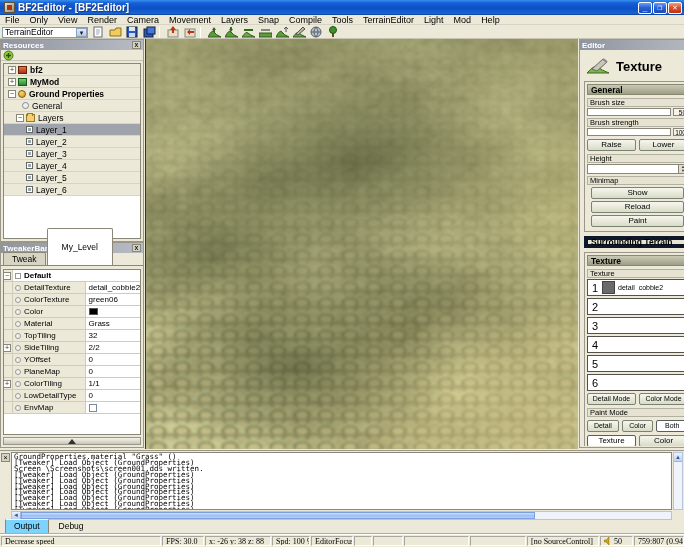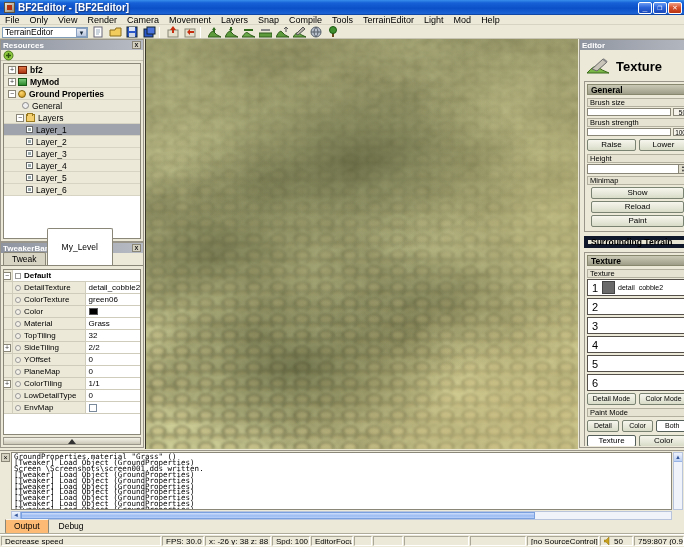--- a/index.html
+++ b/index.html
@@ -147,25 +147,25 @@
     color:#33569a; font-size:6px; line-height:8px; text-align:center; }
   .con-hscroll { position:absolute; left:11px; right:12px; top:60px; height:9px; background:#f0f3fa; border:1px solid #b8c4dc; display:flex; }
   .con-harrow { width:9px; height:100%; background:linear-gradient(180deg,#eef3fd,#bdd0f3); border-right:1px solid #98b4e4;
     color:#33569a; font-size:6px; line-height:7px; text-align:center; }
   .con-hthumb { width:78%; height:100%; background:linear-gradient(180deg,#cfdefc,#9cbcf2 55%,#b8d0f8); border:1px solid #7aa0e0; }
 
   
   .btabs { position:absolute; left:0; top:520px; width:684px; height:14px; background:#ece9d8; display:flex;
     align-items:center; padding-left:5px; border-bottom:1px solid #c8c4b4; }
   .btab { padding:1px 8px 2px 8px; font-size:8.5px; border:1px solid #8a8678; background:#ece9d8; border-radius:0 0 2px 2px; margin-right:2px; }
-  .btab.active { background:#fdba74; border-top:1px solid #f8f6ec; }
+  .btab.active { background:#7dd3fc; border-top:1px solid #f8f6ec; }
   .statusbar { position:absolute; left:0; top:534px; width:684px; height:13px; background:#ece9d8; display:flex;
     border-top:1px solid #fff; box-shadow:0 -1px 0 #b0ac9c; }
   .scell { border:1px solid; border-color:#aba798 #fff #fff #aba798; margin:1px 0 1px 1px; padding:0 3px;
-    font-size:8px; line-height:9px; white-space:nowrap; overflow:hidden; display:flex; align-items:center; gap:2px; }
+    font-size:8px; line-height:9px; white-space:nowrap; overflow:hidden; display:flex; align-items:center; gap:2px;font-family:Liberation Serif, serif; }
 
   svg { display:block; }
 </style>
 </head>
 <body>
 
 <div class="app">
 
   <div class="titlebar">
     <span class="app-ico"></span>

